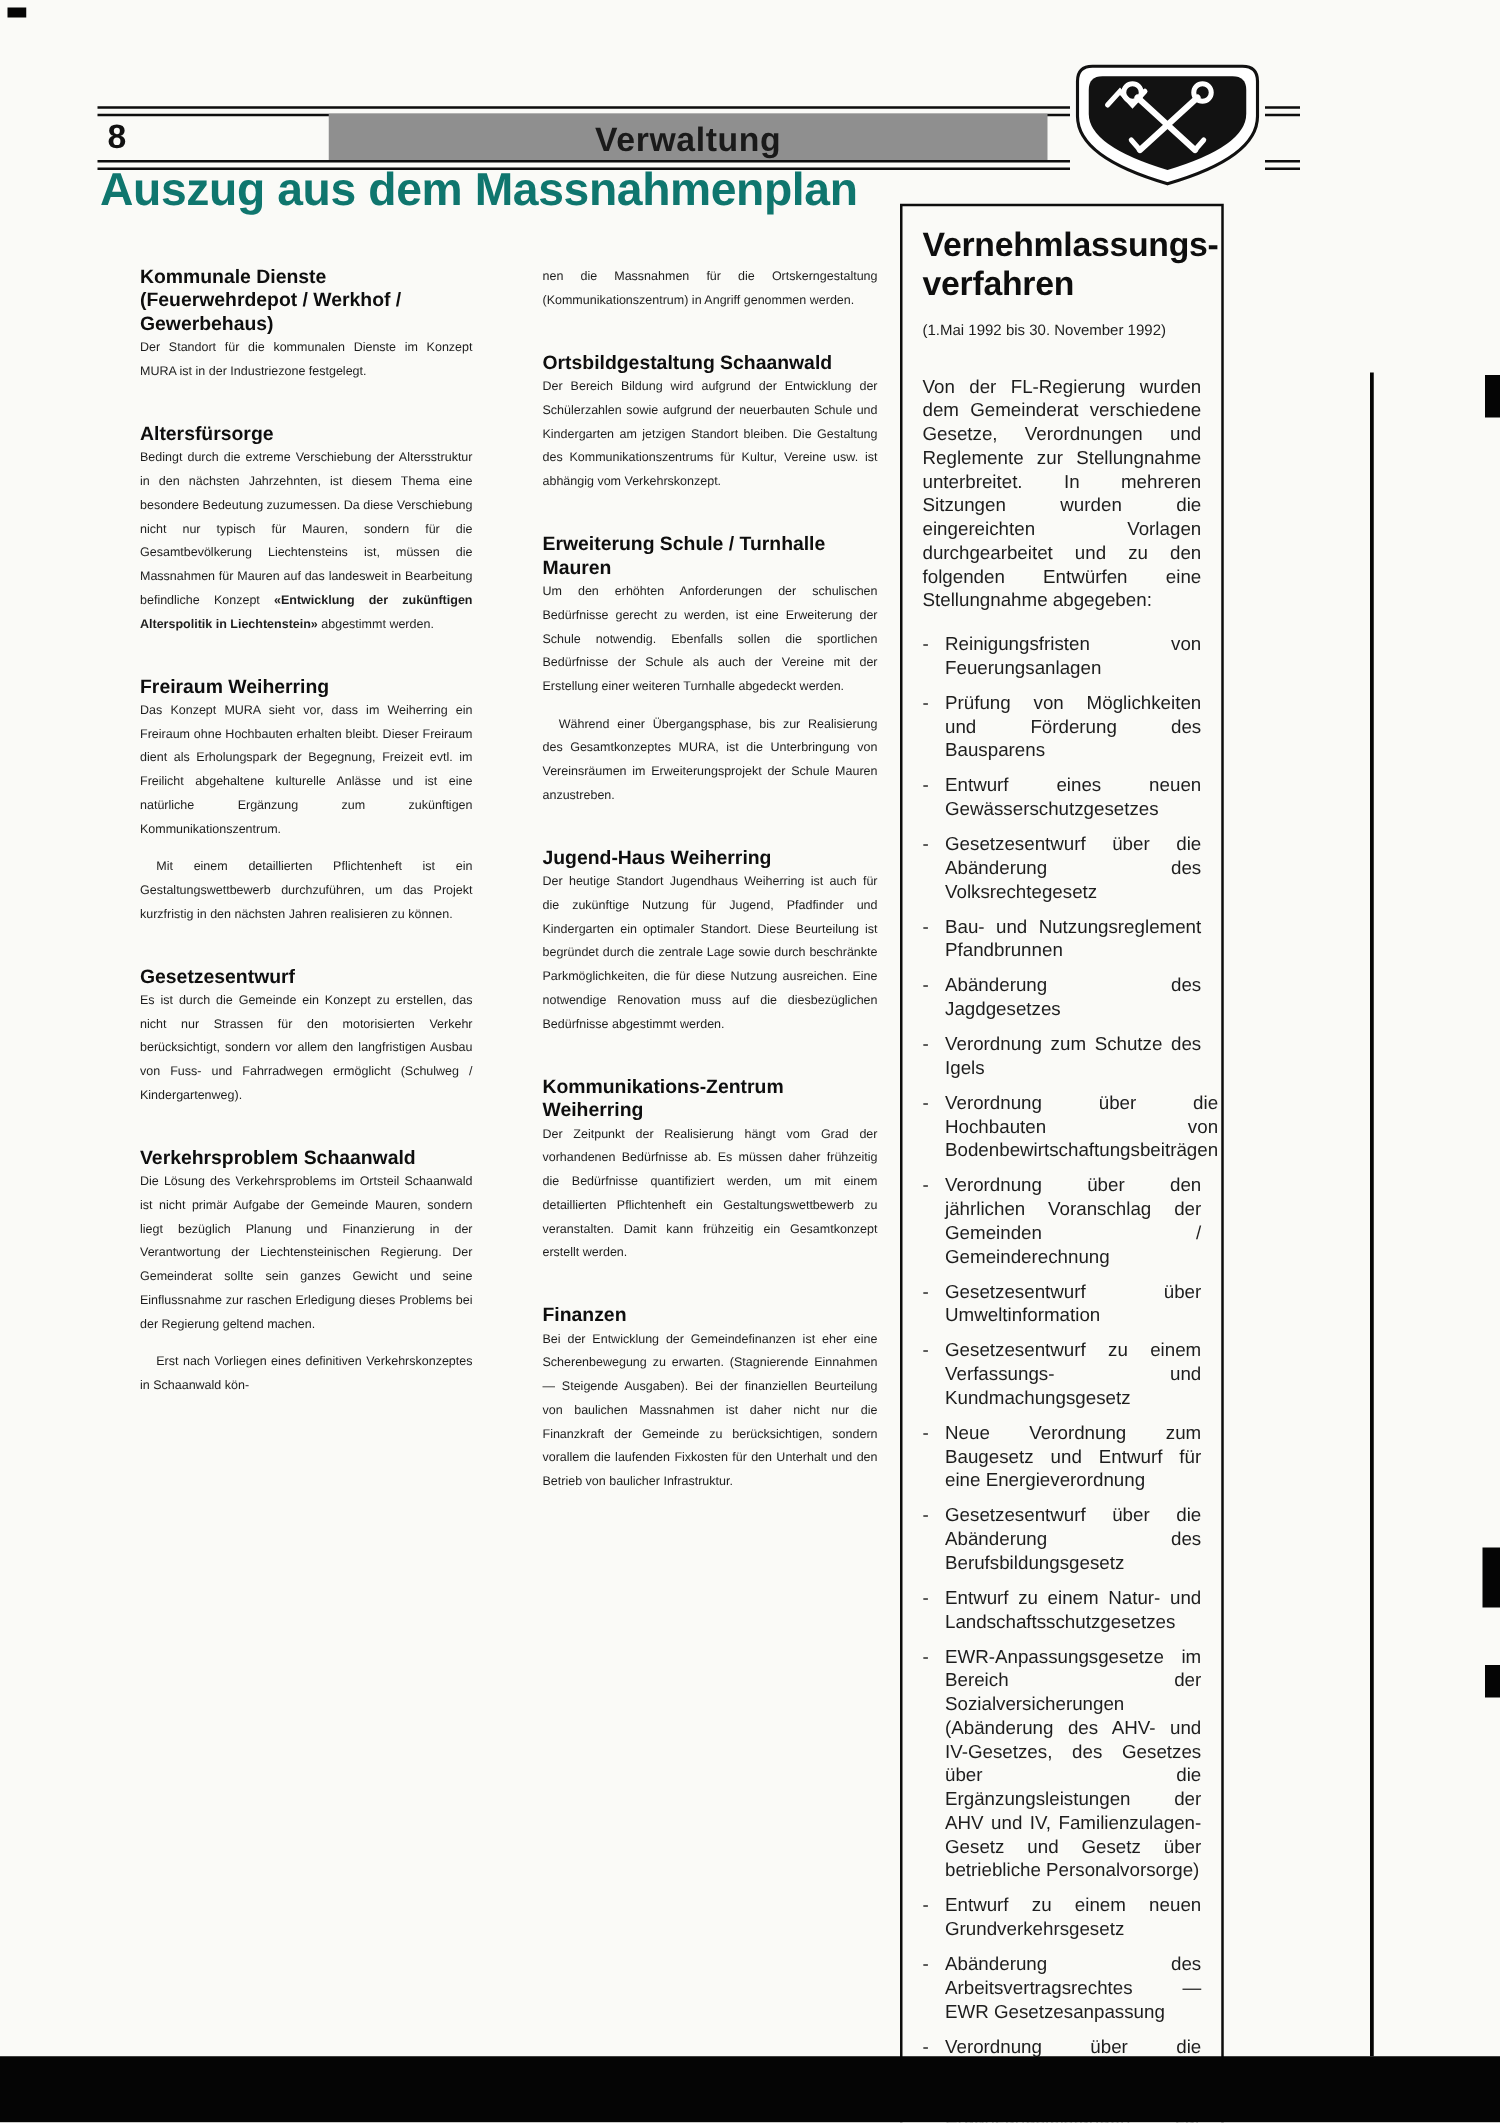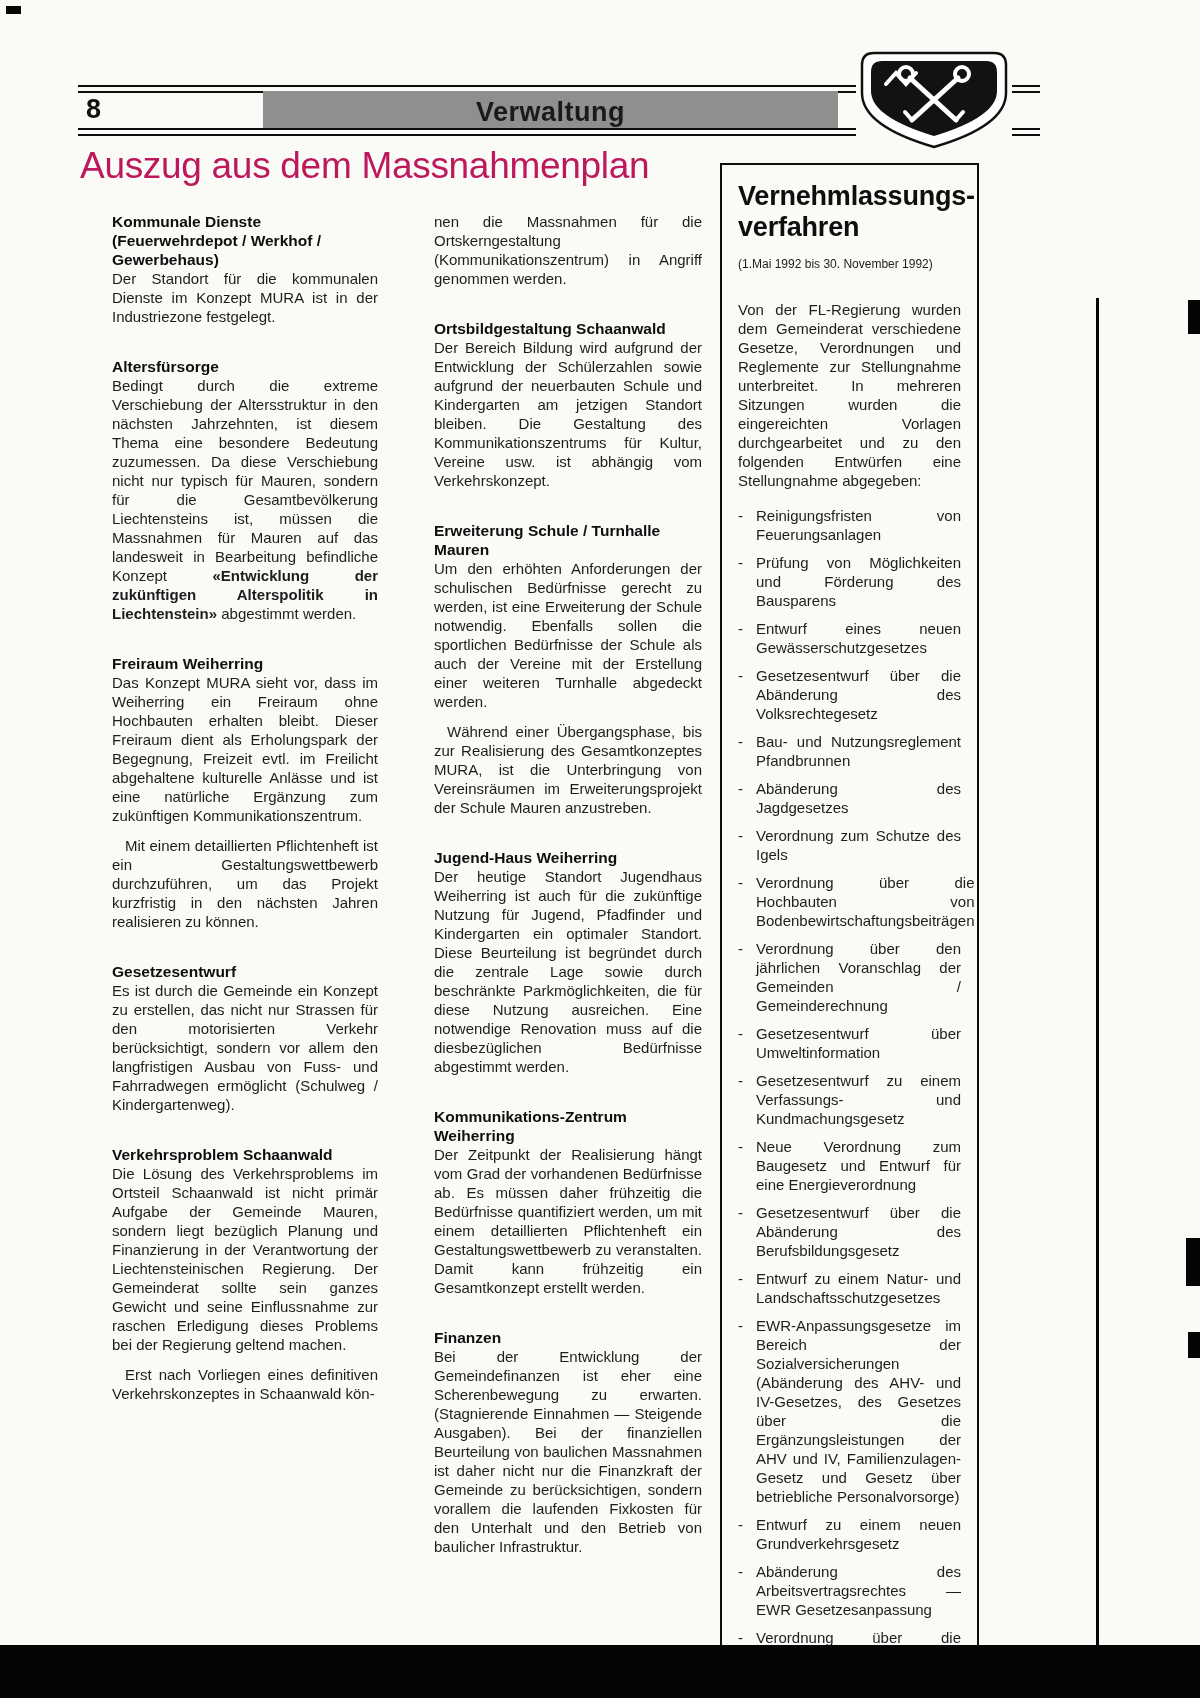--- a/index.html
+++ b/index.html
@@ -56,26 +56,26 @@
     left: 856px;
     top: 48px;
     width: 156px;
     height: 106px;
   }
 
   
   .headline {
     position: absolute;
     left: 80px;
-    top: 146px;
+    top: 132px;
     margin: 0;
     font-size: 37px;
     line-height: 40px;
-    font-weight: normal;
-    color: #be185d;
+    font-weight: bold;
+    color: #0f766e;
     letter-spacing: -0.3px;
     white-space: nowrap;
   }
 
   
   .main {
     position: absolute;
     left: 80px;
     top: 163px;
     width: 963px;
@@ -89,21 +89,21 @@
   .section:first-child { margin-top: 0; }
   .section h3 {
     margin: 0;
     font-size: 15.5px;
     line-height: 19px;
     font-weight: bold;
     color: #0e0e0e;
   }
   .section p {
     margin: 0;
-    font-size: 15px;
+    font-size: 10px;
     line-height: 19px;
     text-align: justify;
     color: #1d1d1d;
   }
   .section p + p { margin-top: 11px; text-indent: 13px; }
 
   
   .sidebar {
     width: 259px;
     border: 2px solid #0d0d0d;

